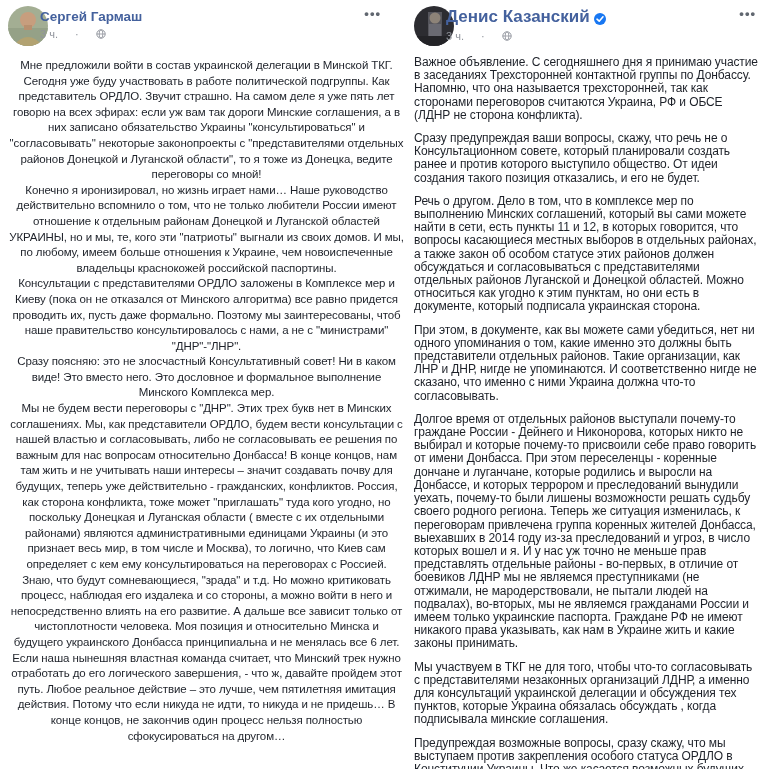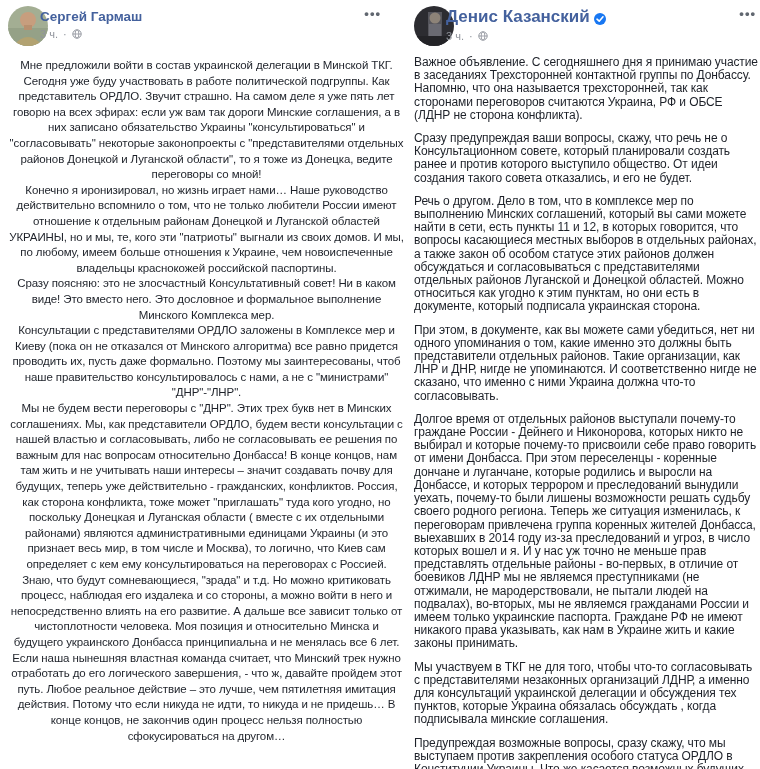--- a/index.html
+++ b/index.html
@@ -24,21 +24,21 @@
     display:inline-block; vertical-align:middle;
   }
   .post-left  .author { font-size:13.5px; }
   .post-right .author { font-size:17px; }
   .verified-badge {
     display:inline-block; vertical-align:middle; margin-left:4px;
     width:12px; height:12px;
   }
   .meta-row {
     margin-top:3px; font-size:11px; color:#90949c;
-    display:flex; align-items:center; gap:5px;
+    display:flex; align-items:center; gap:17px;
   }
   .globe-icon { display:inline-block; width:10px; height:10px; }
   .ellipsis-btn {
     position:absolute; top:2px; color:#616770; font-size:13px;
     font-weight:bold; letter-spacing:1px; cursor:pointer; line-height:12px;
   }
   .post-left  .ellipsis-btn { right:24px; }
   .post-right .ellipsis-btn { right:4px; }
 
   .post-body { color:#1d2129; }
@@ -73,22 +73,22 @@
             <line x1="1" y1="6" x2="11" y2="6" stroke="#90949c" stroke-width="1"></line>
           </svg>
         </span>
       </div>
     </div>
     <div class="ellipsis-btn">•••</div>
   </header>
   <div class="post-body body-left">
       <p class="para-left">Мне предложили войти в состав украинской делегации в Минской ТКГ. Сегодня уже буду участвовать в работе политической подгруппы. Как представитель ОРДЛО. Звучит страшно. На самом деле я уже пять лет говорю на всех эфирах: если уж вам так дороги Минские соглашения, а в них записано обязательство Украины "консультироваться" и "согласовывать" некоторые законопроекты с "представителями отдельных районов Донецкой и Луганской области", то я тоже из Донецка, ведите переговоры со мной!</p>
       <p class="para-left">Конечно я иронизировал, но жизнь играет нами… Наше руководство действительно вспомнило о том, что не только любители России имеют отношение к отдельным районам Донецкой и Луганской областей УКРАИНЫ, но и мы, те, кого эти "патриоты" выгнали из своих домов. И мы, по любому, имеем больше отношения к Украине, чем новоиспеченные владельцы краснокожей российской паспортины.</p>
+      <p class="para-left">Консультации с представителями ОРДЛО заложены в Комплексе мер и Киеву (пока он не отказался от Минского алгоритма) все равно придется проводить их, пусть даже формально. Поэтому мы заинтересованы, чтоб наше правительство консультировалось с нами, а не с "министрами" "ДНР"-"ЛНР".</p>
       <p class="para-left">Сразу поясняю: это не злосчастный Консультативный совет! Ни в каком виде! Это вместо него. Это дословное и формальное выполнение Минского Комплекса мер.</p>
-      <p class="para-left">Консультации с представителями ОРДЛО заложены в Комплексе мер и Киеву (пока он не отказался от Минского алгоритма) все равно придется проводить их, пусть даже формально. Поэтому мы заинтересованы, чтоб наше правительство консультировалось с нами, а не с "министрами" "ДНР"-"ЛНР".</p>
       <p class="para-left">Мы не будем вести переговоры с "ДНР". Этих трех букв нет в Минских соглашениях. Мы, как представители ОРДЛО, будем вести консультации с нашей властью и согласовывать, либо не согласовывать ее решения по важным для нас вопросам относительно Донбасса! В конце концов, нам там жить и не учитывать наши интересы – значит создавать почву для будущих, теперь уже действительно - гражданских, конфликтов. Россия, как сторона конфликта, тоже может "приглашать" туда кого угодно, но поскольку Донецкая и Луганская области ( вместе с их отдельными районами) являются административными единицами Украины (и это признает весь мир, в том числе и Москва), то логично, что Киев сам определяет с кем ему консультироваться на переговорах с Россией.</p>
       <p class="para-left">Знаю, что будут сомневающиеся, "зрада" и т.д. Но можно критиковать процесс, наблюдая его издалека и со стороны, а можно войти в него и непосредственно влиять на его развитие. А дальше все зависит только от чистоплотности человека. Моя позиция и относительно Минска и будущего украинского Донбасса принципиальна и не менялась все 6 лет. Если наша нынешняя властная команда считает, что Минский трек нужно отработать до его логического завершения, - что ж, давайте пройдем этот путь. Любое реальное действие – это лучше, чем пятилетняя имитация действия. Потому что если никуда не идти, то никуда и не придешь… В конце концов, не закончив один процесс нельзя полностью сфокусироваться на другом…</p>
     </div>
 </article>
 
 <article class="post post-right">
   <header class="post-header">
     <div class="avatar">
       <svg viewBox="0 0 40 40">
         <rect width="40" height="40" fill="#2c2c31"></rect>
@@ -114,20 +114,20 @@
             <ellipse cx="6" cy="6" rx="2.2" ry="5" fill="none" stroke="#90949c" stroke-width="1"></ellipse>
             <line x1="1" y1="6" x2="11" y2="6" stroke="#90949c" stroke-width="1"></line>
           </svg>
         </span>
       </div>
     </div>
     <div class="ellipsis-btn">•••</div>
   </header>
   <div class="post-body body-right">
       <p class="para-right">Важное объявление. С сегодняшнего дня я принимаю участие в заседаниях Трехсторонней контактной группы по Донбассу. Напомню, что она называется трехсторонней, так как сторонами переговоров считаются Украина, РФ и ОБСЕ (ЛДНР не сторона конфликта).</p>
-      <p class="para-right">Сразу предупреждая ваши вопросы, скажу, что речь не о Консультационном совете, который планировали создать ранее и против которого выступило общество. От идеи создания такого совета отказались, и его не будет.</p>
+      <p class="para-right">Сразу предупреждая ваши вопросы, скажу, что речь не о Консультационном совете, который планировали создать ранее и против которого выступило общество. От идеи создания такого позиция отказались, и его не будет.</p>
       <p class="para-right">Речь о другом. Дело в том, что в комплексе мер по выполнению Минских соглашений, который вы сами можете найти в сети, есть пункты 11 и 12, в которых говорится, что вопросы касающиеся местных выборов в отдельных районах, а также закон об особом статусе этих районов должен обсуждаться и согласовываться с представителями отдельных районов Луганской и Донецкой областей. Можно относиться как угодно к этим пунктам, но они есть в документе, который подписала украинская сторона.</p>
       <p class="para-right">При этом, в документе, как вы можете сами убедиться, нет ни одного упоминания о том, какие именно это должны быть представители отдельных районов. Такие организации, как ЛНР и ДНР, нигде не упоминаются. И соответственно нигде не сказано, что именно с ними Украина должна что-то согласовывать.</p>
       <p class="para-right">Долгое время от отдельных районов выступали почему-то граждане России - Дейнего и Никонорова, которых никто не выбирал и которые почему-то присвоили себе право говорить от имени Донбасса. При этом переселенцы - коренные дончане и луганчане, которые родились и выросли на Донбассе, и которых террором и преследований вынудили уехать, почему-то были лишены возможности решать судьбу своего родного региона. Теперь же ситуация изменилась, к переговорам привлечена группа коренных жителей Донбасса, выехавших в 2014 году из-за преследований и угроз, в число которых вошел и я. И у нас уж точно не меньше прав представлять отдельные районы - во-первых, в отличие от боевиков ЛДНР мы не являемся преступниками (не отжимали, не мародерствовали, не пытали людей на подвалах), во-вторых, мы не являемся гражданами России и имеем только украинские паспорта. Граждане РФ не имеют никакого права указывать, как нам в Украине жить и какие законы принимать.</p>
       <p class="para-right">Мы участвуем в ТКГ не для того, чтобы что-то согласовывать с представителями незаконных организаций ЛДНР, а именно для консультаций украинской делегации и обсуждения тех пунктов, которые Украина обязалась обсуждать , когда подписывала минские соглашения.</p>
       <p class="para-right">Предупреждая возможные вопросы, сразу скажу, что мы выступаем против закрепления особого статуса ОРДЛО в Конституции Украины. Что же касается возможных будущих выборов на неподконтрольной территории, то наша позиция такая, что они возможны только после получения Украины контроля над границей и проходить могут исключительно по украинским законам - с возвращением украинского ТВ, украинских журналистов, украинских политических партий и переселенцев.</p>
     </div>
 </article>
 
 </body></html>

